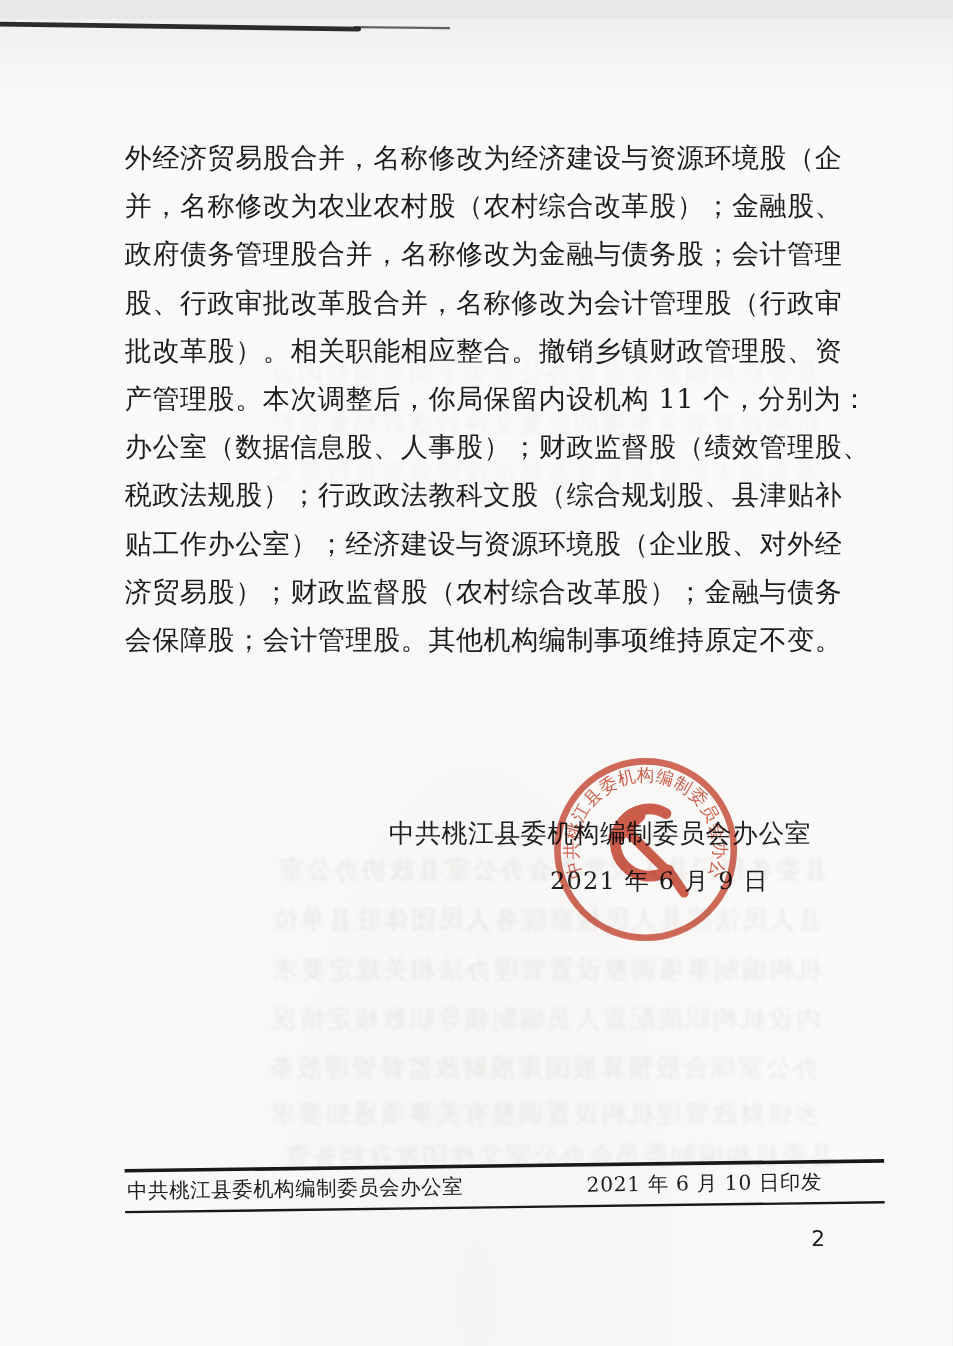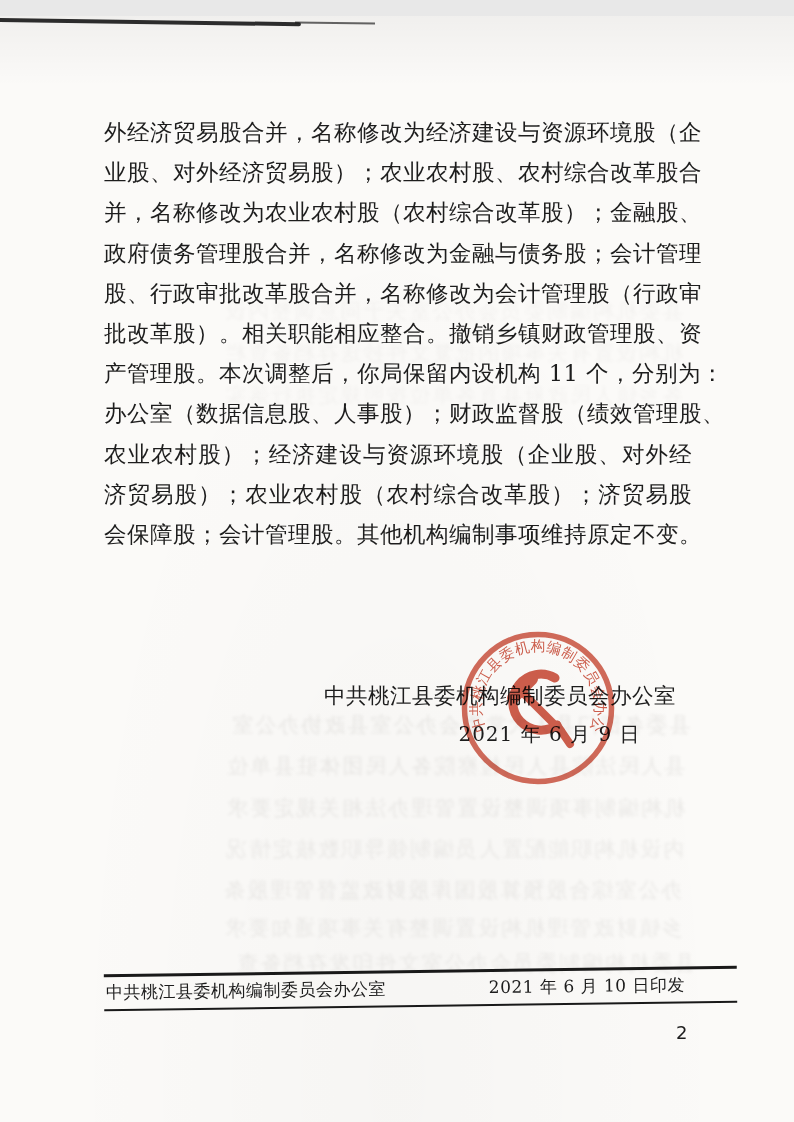--- a/index.html
+++ b/index.html
@@ -81,29 +81,29 @@
 
   <div id="edge-line-a" class="artifact"></div>
   <div id="edge-line-b" class="artifact"></div>
 
   <div class="ghost" style="top:282px;opacity:.06;">县委机构编制委员会办公室关于同意调整内设</div>
   <div class="ghost" style="top:324px;opacity:.06;">机构设置有关事项的批复文件抄送存档备查栏</div>
   <div class="ghost" style="top:366px;opacity:.05;">各乡镇人民政府县直各单位按照规定执行落实</div>
 
   <div id="body-text">
     <div class="bline">外经济贸易股合并，名称修改为经济建设与资源环境股（企</div>
-    <div class="bline">业股、对外经济贸易股）；农业农村股、农村综合改革股合</div>
     <div class="bline">并，名称修改为农业农村股（农村综合改革股）；金融股、</div>
     <div class="bline">政府债务管理股合并，名称修改为金融与债务股；会计管理</div>
     <div class="bline">股、行政审批改革股合并，名称修改为会计管理股（行政审</div>
     <div class="bline">批改革股）。相关职能相应整合。撤销乡镇财政管理股、资</div>
     <div class="bline">产管理股。本次调整后，你局保留内设机构 11 个，分别为：</div>
     <div class="bline">办公室（数据信息股、人事股）；财政监督股（绩效管理股、</div>
-    <div class="bline">农业农村股）；经济建设与资源环境股（企业股、对外经</div>
-    <div class="bline">济贸易股）；农业农村股（农村综合改革股）；济贸易股</div>
+    <div class="bline">税政法规股）；行政政法教科文股（综合规划股、县津贴补</div>
+    <div class="bline">贴工作办公室）；经济建设与资源环境股（企业股、对外经</div>
+    <div class="bline">济贸易股）；财政监督股（农村综合改革股）；金融与债务</div>
     <div class="bline">会保障股；会计管理股。其他机构编制事项维持原定不变。</div>
   </div>
 
   <div class="ghost" style="top:696px;left:150px;width:540px;opacity:.13;">县委各部门县人大常委会办公室县政协办公室</div>
   <div class="ghost" style="top:737px;left:135px;width:550px;opacity:.12;">县人民法院县人民检察院各人民团体驻县单位</div>
   <div class="ghost" style="top:779px;left:122px;width:563px;opacity:.12;">机构编制事项调整设置管理办法相关规定要求</div>
   <div class="ghost" style="top:820px;left:126px;width:558px;opacity:.11;">内设机构职能配置人员编制领导职数核定情况</div>
   <div class="ghost" style="top:861px;left:132px;width:550px;opacity:.12;">办公室综合股预算股国库股财政监督管理股条</div>
   <div class="ghost" style="top:899px;left:138px;width:545px;opacity:.11;">乡镇财政管理机构设置调整有关事项通知要求</div>
   <div class="ghost" style="top:934px;left:140px;width:555px;opacity:.11;">县委机构编制委员会办公室文件印发存档备查</div>

